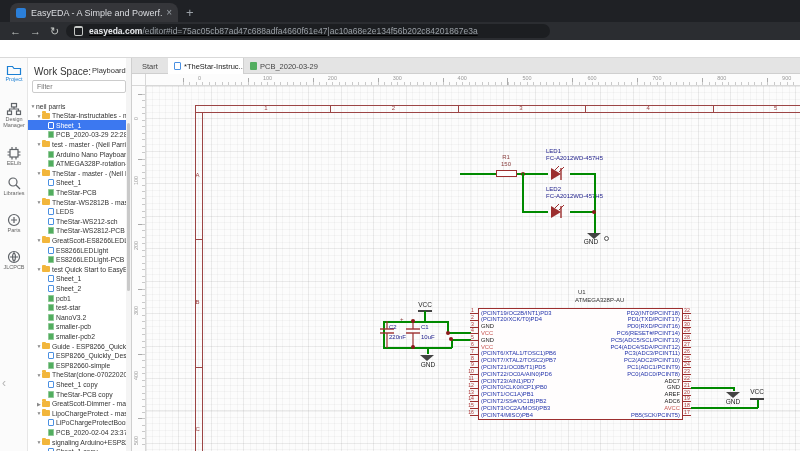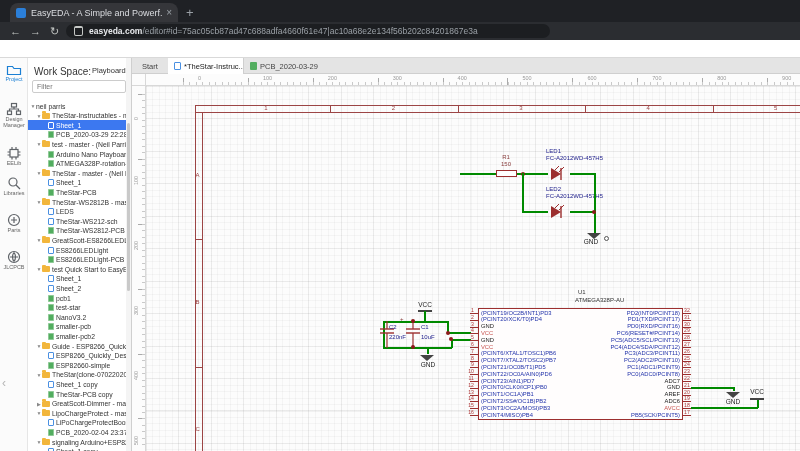--- a/index.html
+++ b/index.html
@@ -11,21 +11,21 @@
   .chrome{position:absolute;left:0;top:0;width:800px;height:40px;background:#1f2125;}
   .btab{position:absolute;left:10px;top:3px;width:168px;height:19px;background:#35363a;
         border-radius:8px 8px 0 0;display:flex;align-items:center;padding:0 6px;box-sizing:border-box;}
   .btab .fav{width:10px;height:10px;border-radius:2px;background:#2b7fd9;margin-right:5px;flex:none;}
   .btab .ttl{font-size:9px;color:#dadce0;white-space:nowrap;overflow:hidden;flex:1;}
   .btab .x{color:#9aa0a6;font-size:10px;margin-left:4px;flex:none;}
   .newtab{position:absolute;left:186px;top:5px;color:#9aa0a6;font-size:13px;}
   .urlrow{position:absolute;left:0;top:22px;width:800px;height:18px;background:#2b2d31;}
   .navbtn{position:absolute;top:2px;color:#c4c7c5;font-size:11px;line-height:14px;}
   .omni{position:absolute;left:66px;top:2px;width:484px;height:14px;background:#1c1e21;
-        border-radius:8px;display:flex;align-items:center;padding:0 8px;box-sizing:border-box;}
+        border-radius:8px;display:flex;align-items:center;padding:0 8px;box-sizing:border-box;text-decoration:underline;}
   .lock{width:7px;height:7px;border:1px solid #c4c7c5;border-top-width:2px;border-radius:2px;margin-right:6px;flex:none;}
   .url{font-size:8.5px;color:#e8eaed;white-space:nowrap;overflow:hidden;}
   .url .path{color:#9aa0a6;}
   
   .appbar{position:absolute;left:0;top:40px;width:800px;height:18px;background:#ffffff;
           border-bottom:1px solid #d9d9d9;box-sizing:border-box;}
   .logo{position:absolute;left:8px;top:41px;height:16px;display:flex;align-items:center;}
   .logo .word{font-size:12px;font-weight:bold;color:#1a7fd4;font-style:italic;letter-spacing:0;}
   .logo .std{font-size:11px;font-weight:bold;font-style:italic;color:#1a7fd4;margin-left:4px;}
   .logo .dotsep{color:#1a7fd4;font-size:11px;margin-left:4px;}

